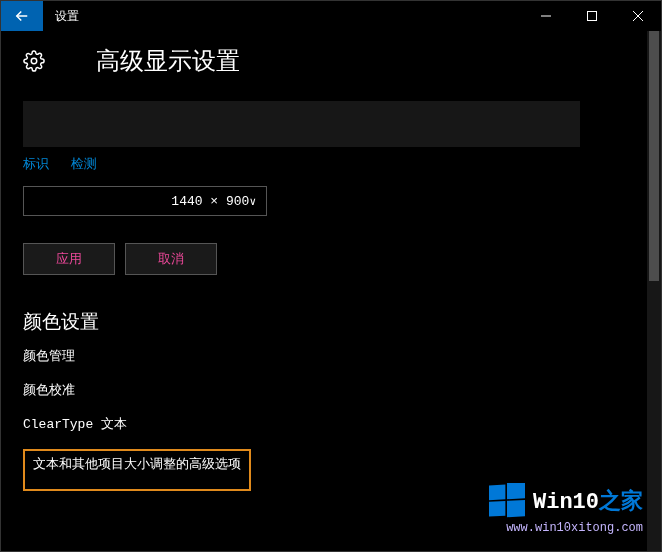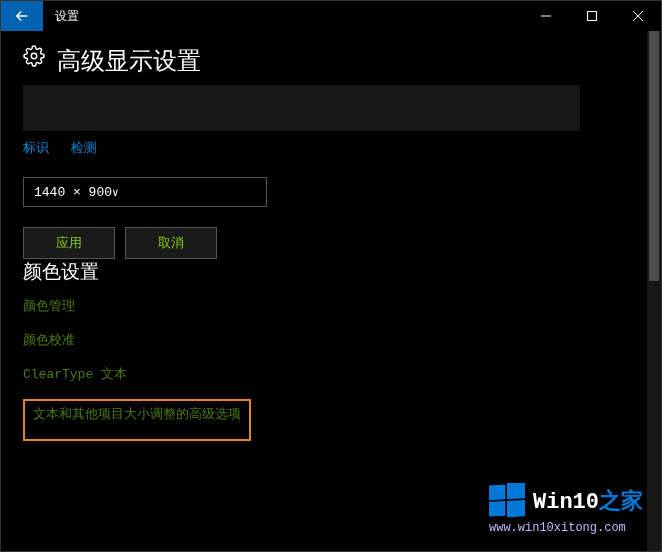--- a/index.html
+++ b/index.html
@@ -3,39 +3,39 @@
 <meta charset="utf-8">
 <style>
   html,body{margin:0;padding:0;background:#000;color:#fff;font-family:"Microsoft YaHei","Segoe UI",sans-serif;font-size:13px;width:662px;height:552px;overflow:hidden;}
   .window{width:662px;height:552px;position:relative;background:#000;border:1px solid #333;box-sizing:border-box;font-family:Liberation Mono, monospace;}
   .titlebar{height:30px;display:flex;align-items:stretch;background:#000;}
   .back-btn{width:42px;background:#0063b1;display:flex;align-items:center;justify-content:center;color:#fff;}
   .title-txt{flex:0 0 auto;padding:0 12px;display:flex;align-items:center;font-size:12px;}
   .spacer{flex:1;}
   .win-btn{width:46px;display:flex;align-items:center;justify-content:center;color:#fff;}
   .content{position:relative;padding:14px 22px 0 22px;height:calc(100% - 30px);box-sizing:border-box;overflow:hidden;}
-  .header-row{display:flex;align-items:flex-start;margin-bottom:8px;}
+  .header-row{display:flex;align-items:center;margin-bottom:24px;gap:39px;}
   .gear{width:22px;height:22px;margin-right:12px;color:#fff;}
   .page-title{font-size:24px;font-weight:400;}
   .monitor-box{width:557px;height:46px;background:#171717;margin-bottom:8px;}
-  .linkrow{margin-bottom:20px;}
+  .linkrow{margin-bottom:13px;}
   .link{color:#0088d8;font-size:13px;text-decoration:none;cursor:pointer;}
   .link + .link{margin-left:14px;}
   .label{font-size:13px;margin:18px 0 6px 0;}
-  .select{width:244px;height:30px;border:1px solid #555;background:#000;color:#fff;display:flex;align-items:center;justify-content:flex-start;padding:0 10px;box-sizing:border-box;}
+  .select{width:244px;height:30px;border:1px solid #555;background:#000;color:#fff;display:flex;align-items:center;justify-content:flex-end;padding:0 10px;box-sizing:border-box;}
   .chev{font-size:11px;}
   .btnrow{display:flex;gap:10px;margin-top:20px;}
-  .btn{width:90px;height:30px;border:1px solid #555;background:#1a1a1a;color:#84cc16;display:flex;align-items:center;justify-content:center;font-size:13px;}
-  .section-title{font-size:19px;margin-bottom:12px;}
-  .vlink{display:block;color:#4d7c0f;font-size:13px;margin-bottom:16px;cursor:pointer;}
+  .btn{width:90px;height:30px;border:1px solid #555;background:#1a1a1a;color:#ec4899;display:flex;align-items:center;justify-content:center;font-size:13px;margin-top:7px;}
+  .section-title{font-size:19px;margin-top:34px;margin-bottom:12px;}
+  .vlink{display:block;color:#ffffff;font-size:13px;margin-bottom:16px;cursor:pointer;}
   .highlight{display:inline-block;border:2px solid #e08a1c;padding:4px 8px;}
   .highlight .vlink{margin-bottom:12px;}
   .scrollbar{position:absolute;right:0;top:30px;bottom:0;width:14px;background:#171717;}
   .thumb{position:absolute;left:2px;right:2px;top:0;height:250px;background:#4d4d4d;}
-  .watermark{position:absolute;right:18px;bottom:16px;}
+  .watermark{position:absolute;right:18px;bottom:16px;text-align:right;}
   .wm-top{display:flex;align-items:center;justify-content:flex-end;gap:8px;}
   .wm-logo{width:36px;height:36px;}
   .wm-text{font-size:22px;font-weight:700;color:#fff;}
   .wm-zhi{color:#0078d7;}
   .wm-url{font-size:12px;color:#c4b5fd;margin-top:2px;}
   svg{display:block;}
 </style>
 </head>
 <body>
 

